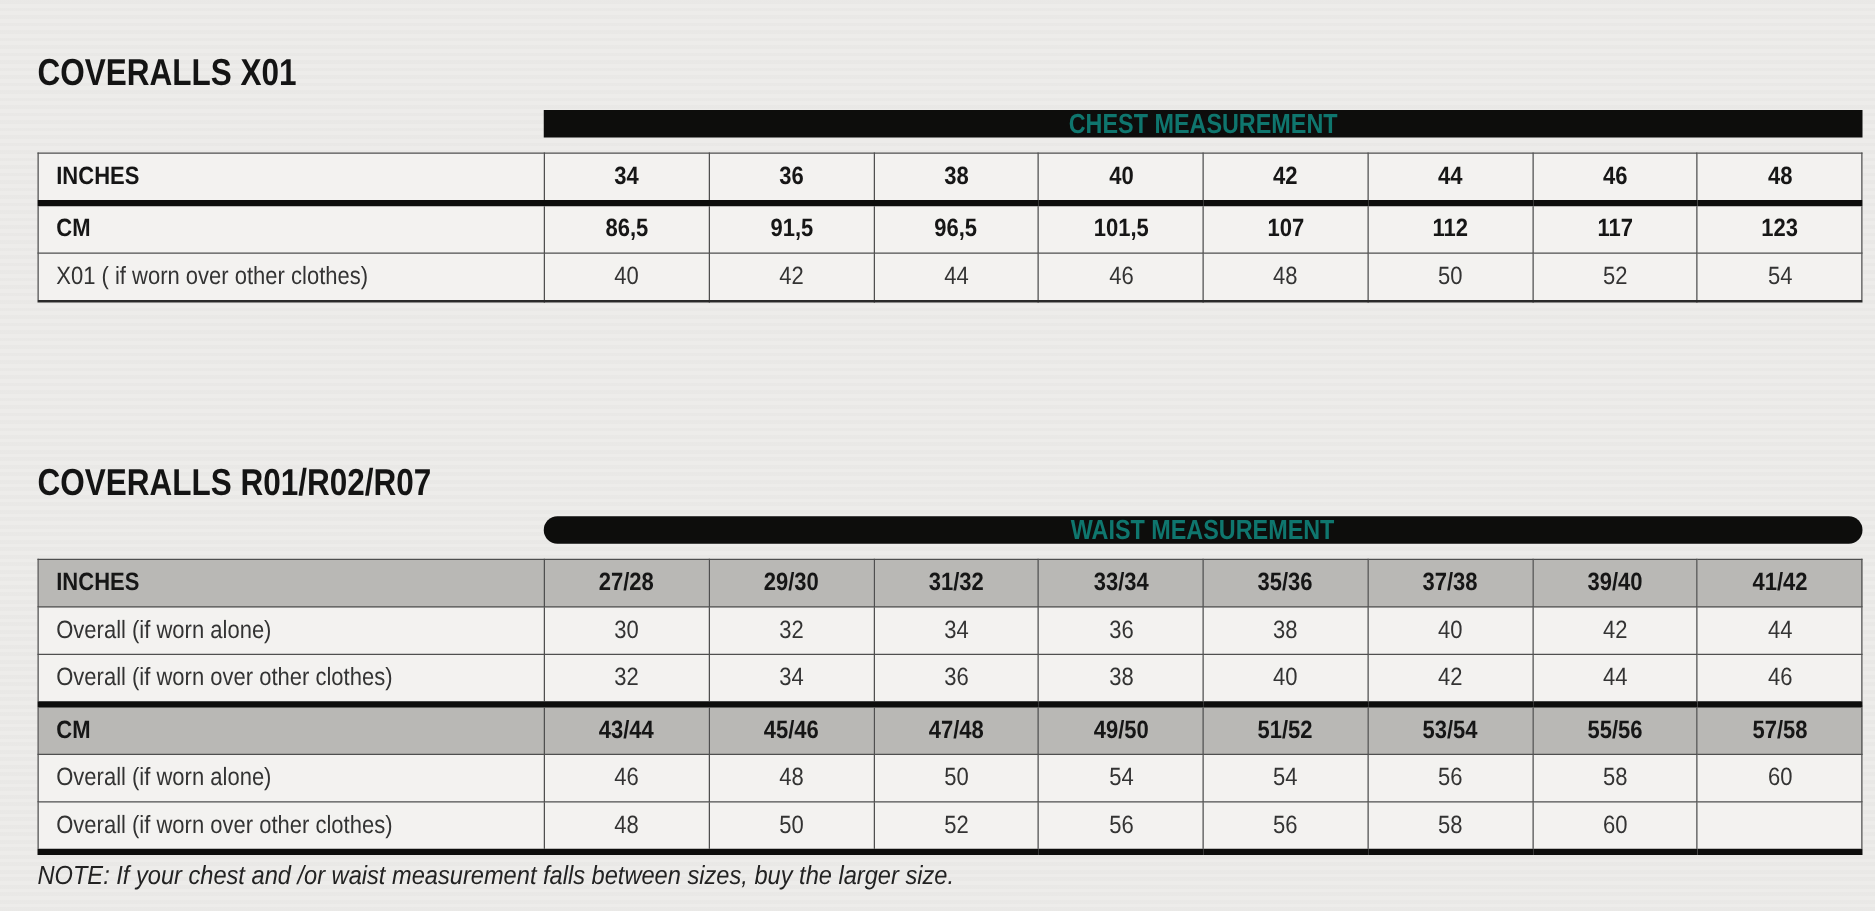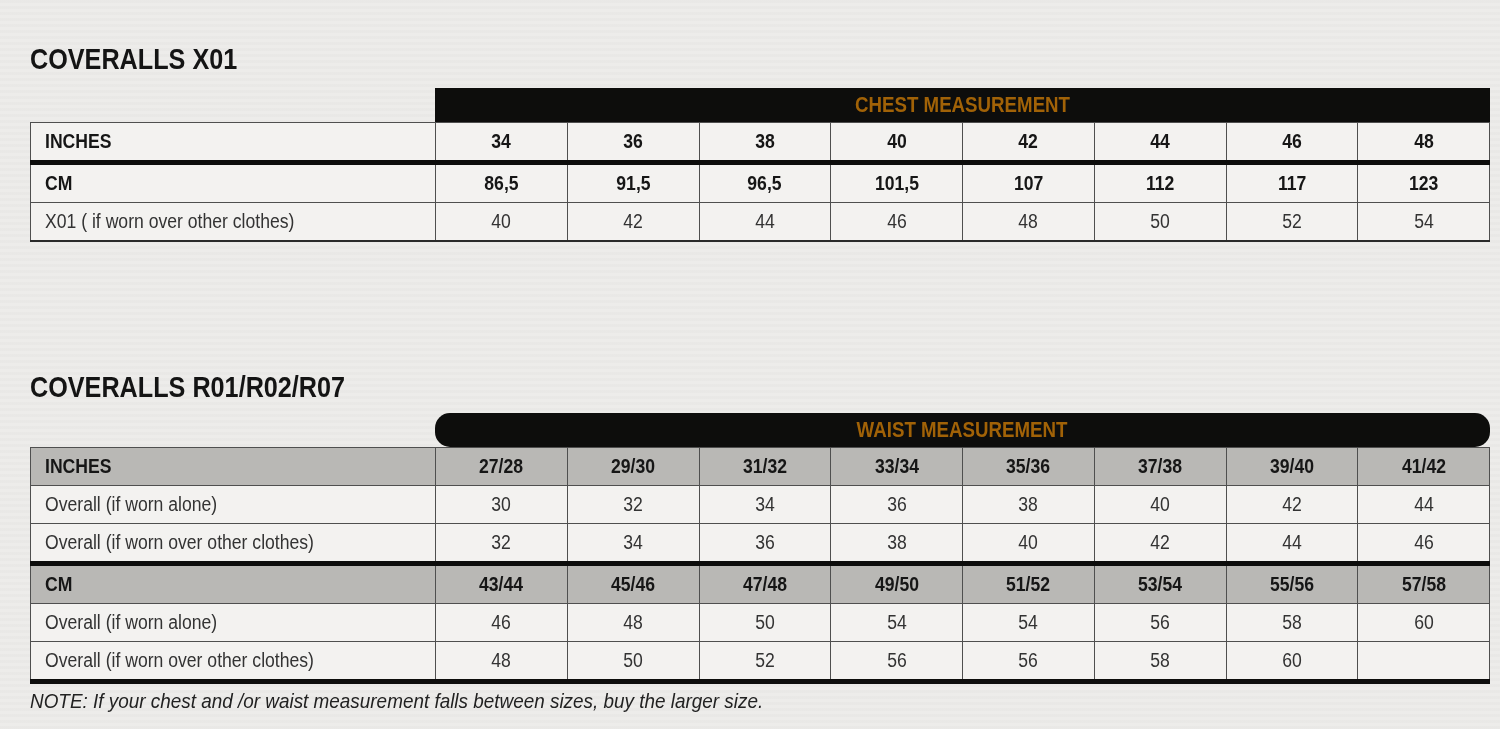--- a/index.html
+++ b/index.html
@@ -11,21 +11,21 @@
     color:#1c1c1c;
   }
   .title{
     position:absolute;left:30px;font-weight:bold;font-size:30px;line-height:30px;
     color:#141414;white-space:nowrap;transform:scaleX(0.84);transform-origin:left center;
     letter-spacing:0;
   }
   #title1{top:44px;}
   #title2{top:372px;}
   .banner{
-    position:absolute;left:435px;width:1055px;height:34px;background:#0d0d0c;color:#a16207;
+    position:absolute;left:435px;width:1055px;height:22px;background:#0d0d0c;color:#0f766e;
     display:flex;align-items:center;justify-content:center;
     font-weight:bold;font-size:22px;
   }
   #banner1{top:88px;}
   #banner2{top:413px;border-radius:15px;}
   .banner .txt{display:inline-block;transform:scaleX(0.85);transform-origin:center center;}
   table{
     position:absolute;left:30px;border-collapse:collapse;table-layout:fixed;
     width:1460px;background:#f3f2f0;border:1px solid #3a3a3a;
   }

